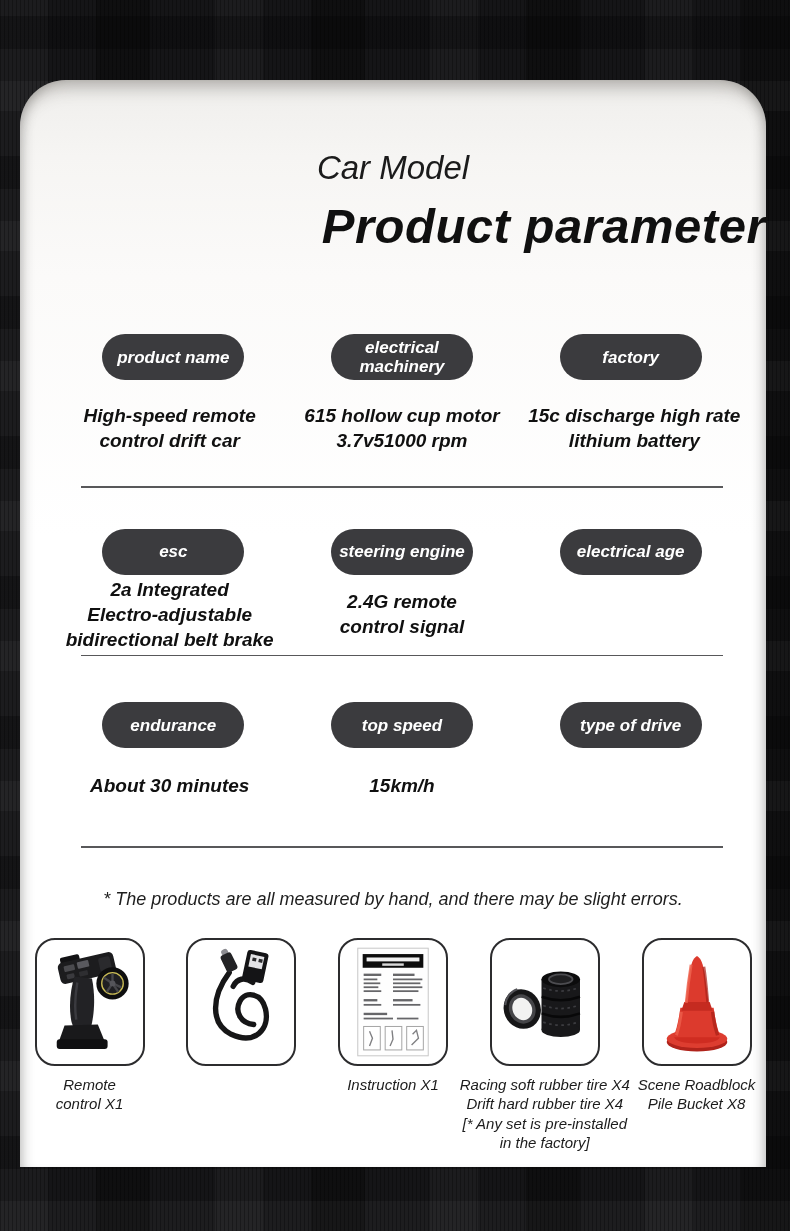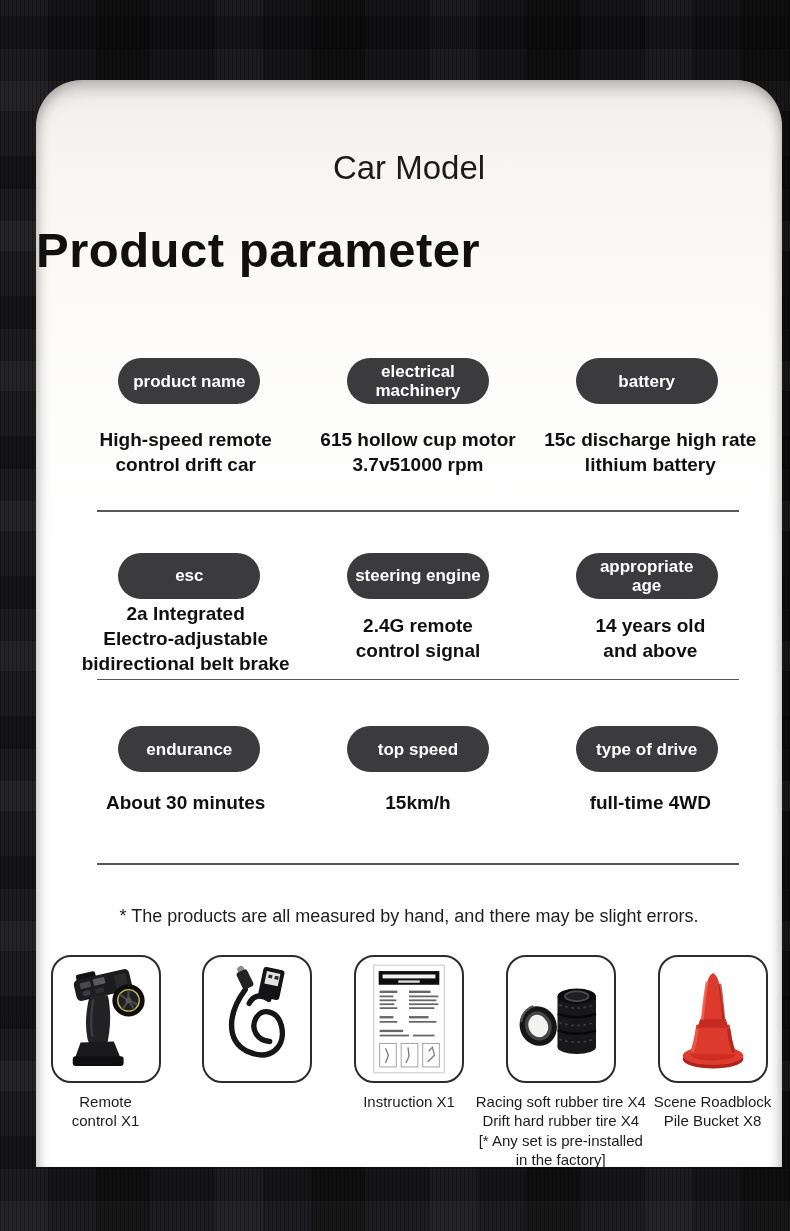--- a/index.html
+++ b/index.html
@@ -6,49 +6,50 @@
   body{
     width:790px;height:1231px;position:relative;overflow:hidden;
     font-family:"Liberation Sans", sans-serif;
     background-color:#151517;
     background-image:
       repeating-linear-gradient(90deg, rgba(0,0,0,0.30) 0 1px, transparent 1px 4px),
       repeating-linear-gradient(0deg, rgba(255,255,255,0.035) 0 30px, transparent 30px 62px, rgba(0,0,0,0.28) 62px 95px, transparent 95px 140px),
       repeating-linear-gradient(90deg, rgba(255,255,255,0.03) 0 48px, transparent 48px 96px, rgba(0,0,0,0.30) 96px 150px, transparent 150px 215px);
   }
   .card{
-    position:absolute;left:36px;top:80px;width:746px;height:1087px;
+    position:absolute;left:20px;top:80px;width:746px;height:1087px;
     border-radius:46px 46px 0 0;
     background:linear-gradient(180deg,#efeeec 0%,#f6f5f3 7%,#fbfaf9 18%,#ffffff 42%,#ffffff 100%);
     box-shadow:
       inset 0 16px 18px -10px rgba(70,64,58,0.40),
       inset 12px 0 14px -11px rgba(0,0,0,0.28),
       inset -12px 0 14px -11px rgba(0,0,0,0.28);
+    font-style: italic;
   }
   .title{margin-top:68px;text-align:center;font-size:33px;line-height:40px;font-weight:500;color:#1b1b1b;}
-  .subtitle{margin-top:32px;text-align:left;font-size:49px;line-height:60px;font-weight:700;color:#101010;letter-spacing:0.5px;}
+  .subtitle{margin-top:8px;text-align:right;font-size:49px;line-height:60px;font-weight:700;color:#101010;letter-spacing:0.5px;}
   .sections{margin-top:78px;padding-left:18px;}
   .pill-row,.value-row{display:grid;grid-template-columns:repeat(3,1fr);padding:0 21px;}
   .pill{
     justify-self:center;width:142px;min-height:46px;box-sizing:border-box;
     background:#3b3b3e;border-radius:25px;color:#ffffff;
     display:flex;align-items:center;justify-content:center;text-align:center;
     font-weight:700;font-size:17px;line-height:19px;white-space:pre-line;padding:3px 8px;
   }
   .value-row{align-items:center;gap:11px;}
   .value{text-align:center;font-weight:700;font-size:19px;line-height:25px;color:#101010;white-space:pre-line;}
   .divider{height:1.5px;background:#58585a;margin:0 43px;}
   .sec1 .pill-row{margin-top:0;}
   .sec1 .value-row{margin-top:23px;}
   .sec1 .divider{margin-top:33px;}
   .sec2 .pill-row{margin-top:41px;}
   .sec2 .value-row{margin-top:2px;}
   .sec2 .divider{margin-top:3px;}
   .sec3 .pill-row{margin-top:46px;}
-  .sec3 .value-row{margin-top:18px;}
+  .sec3 .value-row{margin-top:25px;}
   .sec3 .divider{margin-top:48px;}
   .note{margin-top:37px;text-align:center;font-size:18px;line-height:29px;color:#1e1e1e;}
   .items-row{display:flex;justify-content:space-between;margin-top:24px;}
   .item{width:139px;flex:0 0 139px;}
   .item-box{
     width:106px;height:124px;margin:0 auto;background:#ffffff;
     border:2px solid #2c2c2e;border-radius:20px;
     display:flex;align-items:center;justify-content:center;overflow:hidden;
   }
   .item-label{width:210px;margin:9px 0 0 -35.5px;text-align:center;font-size:15px;line-height:19.5px;color:#1c1c1c;white-space:pre-line;}
@@ -62,61 +63,58 @@
   <div class="title">Car Model</div>
   <div class="subtitle">Product parameter</div>
 
   <div class="sections">
 
     <section class="sec1">
       <div class="pill-row">
         <div class="pill">product name</div>
         <div class="pill">electrical
 machinery</div>
-        <div class="pill">battery</div>
+        <div class="pill">factory</div>
       </div>
       <div class="value-row">
         <div class="value">High-speed remote
 control drift car</div>
         <div class="value">615 hollow cup motor
 3.7v51000 rpm</div>
         <div class="value">15c discharge high rate
 lithium battery</div>
       </div>
       <div class="divider"></div>
     </section>
 
     <section class="sec2">
       <div class="pill-row">
         <div class="pill">esc</div>
         <div class="pill">steering engine</div>
-        <div class="pill">appropriate age</div>
+        <div class="pill">electrical age</div>
       </div>
       <div class="value-row">
         <div class="value">2a Integrated
 Electro-adjustable
 bidirectional belt brake</div>
         <div class="value">2.4G remote
 control signal</div>
-        <div class="value">14 years old
-and above</div>
       </div>
       <div class="divider"></div>
     </section>
 
     <section class="sec3">
       <div class="pill-row">
         <div class="pill">endurance</div>
         <div class="pill">top speed</div>
         <div class="pill">type of drive</div>
       </div>
       <div class="value-row">
         <div class="value">About 30 minutes</div>
         <div class="value">15km/h</div>
-        <div class="value">full-time 4WD</div>
       </div>
       <div class="divider"></div>
     </section>
 
   </div>
 
   <div class="note">
     <div>* The products are all measured by hand, and there may be slight errors.</div>
   </div>
 

